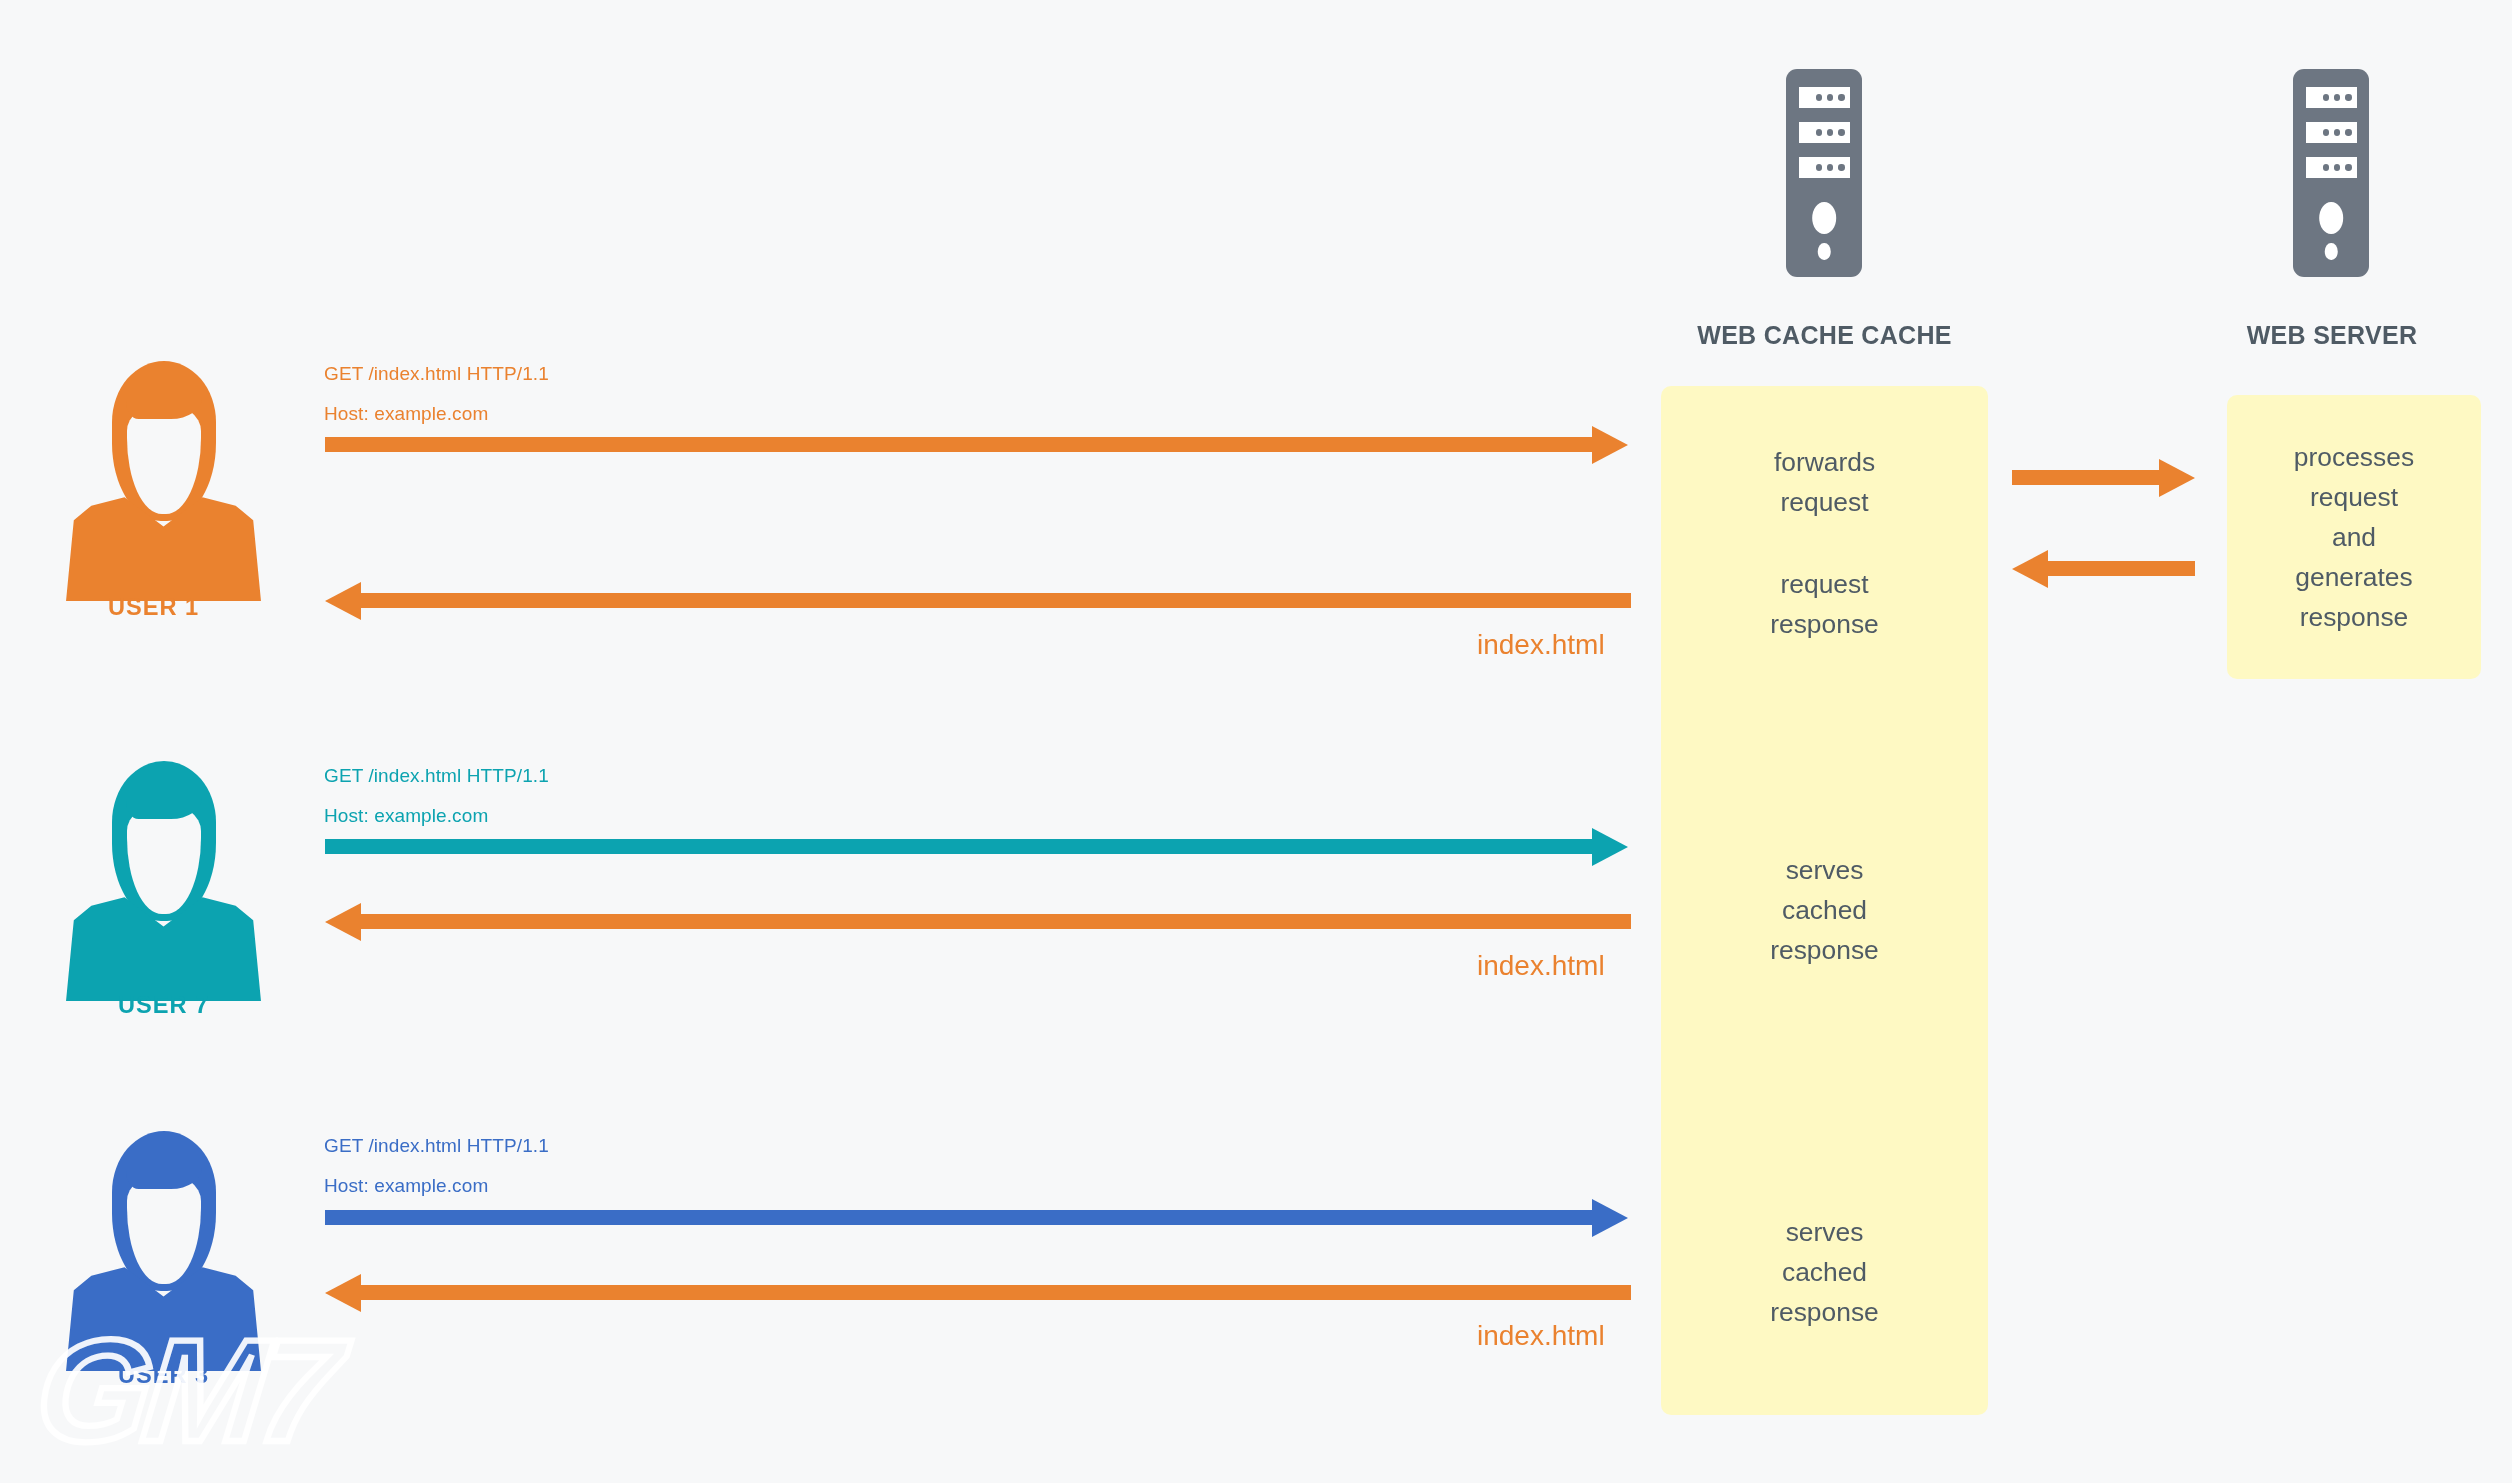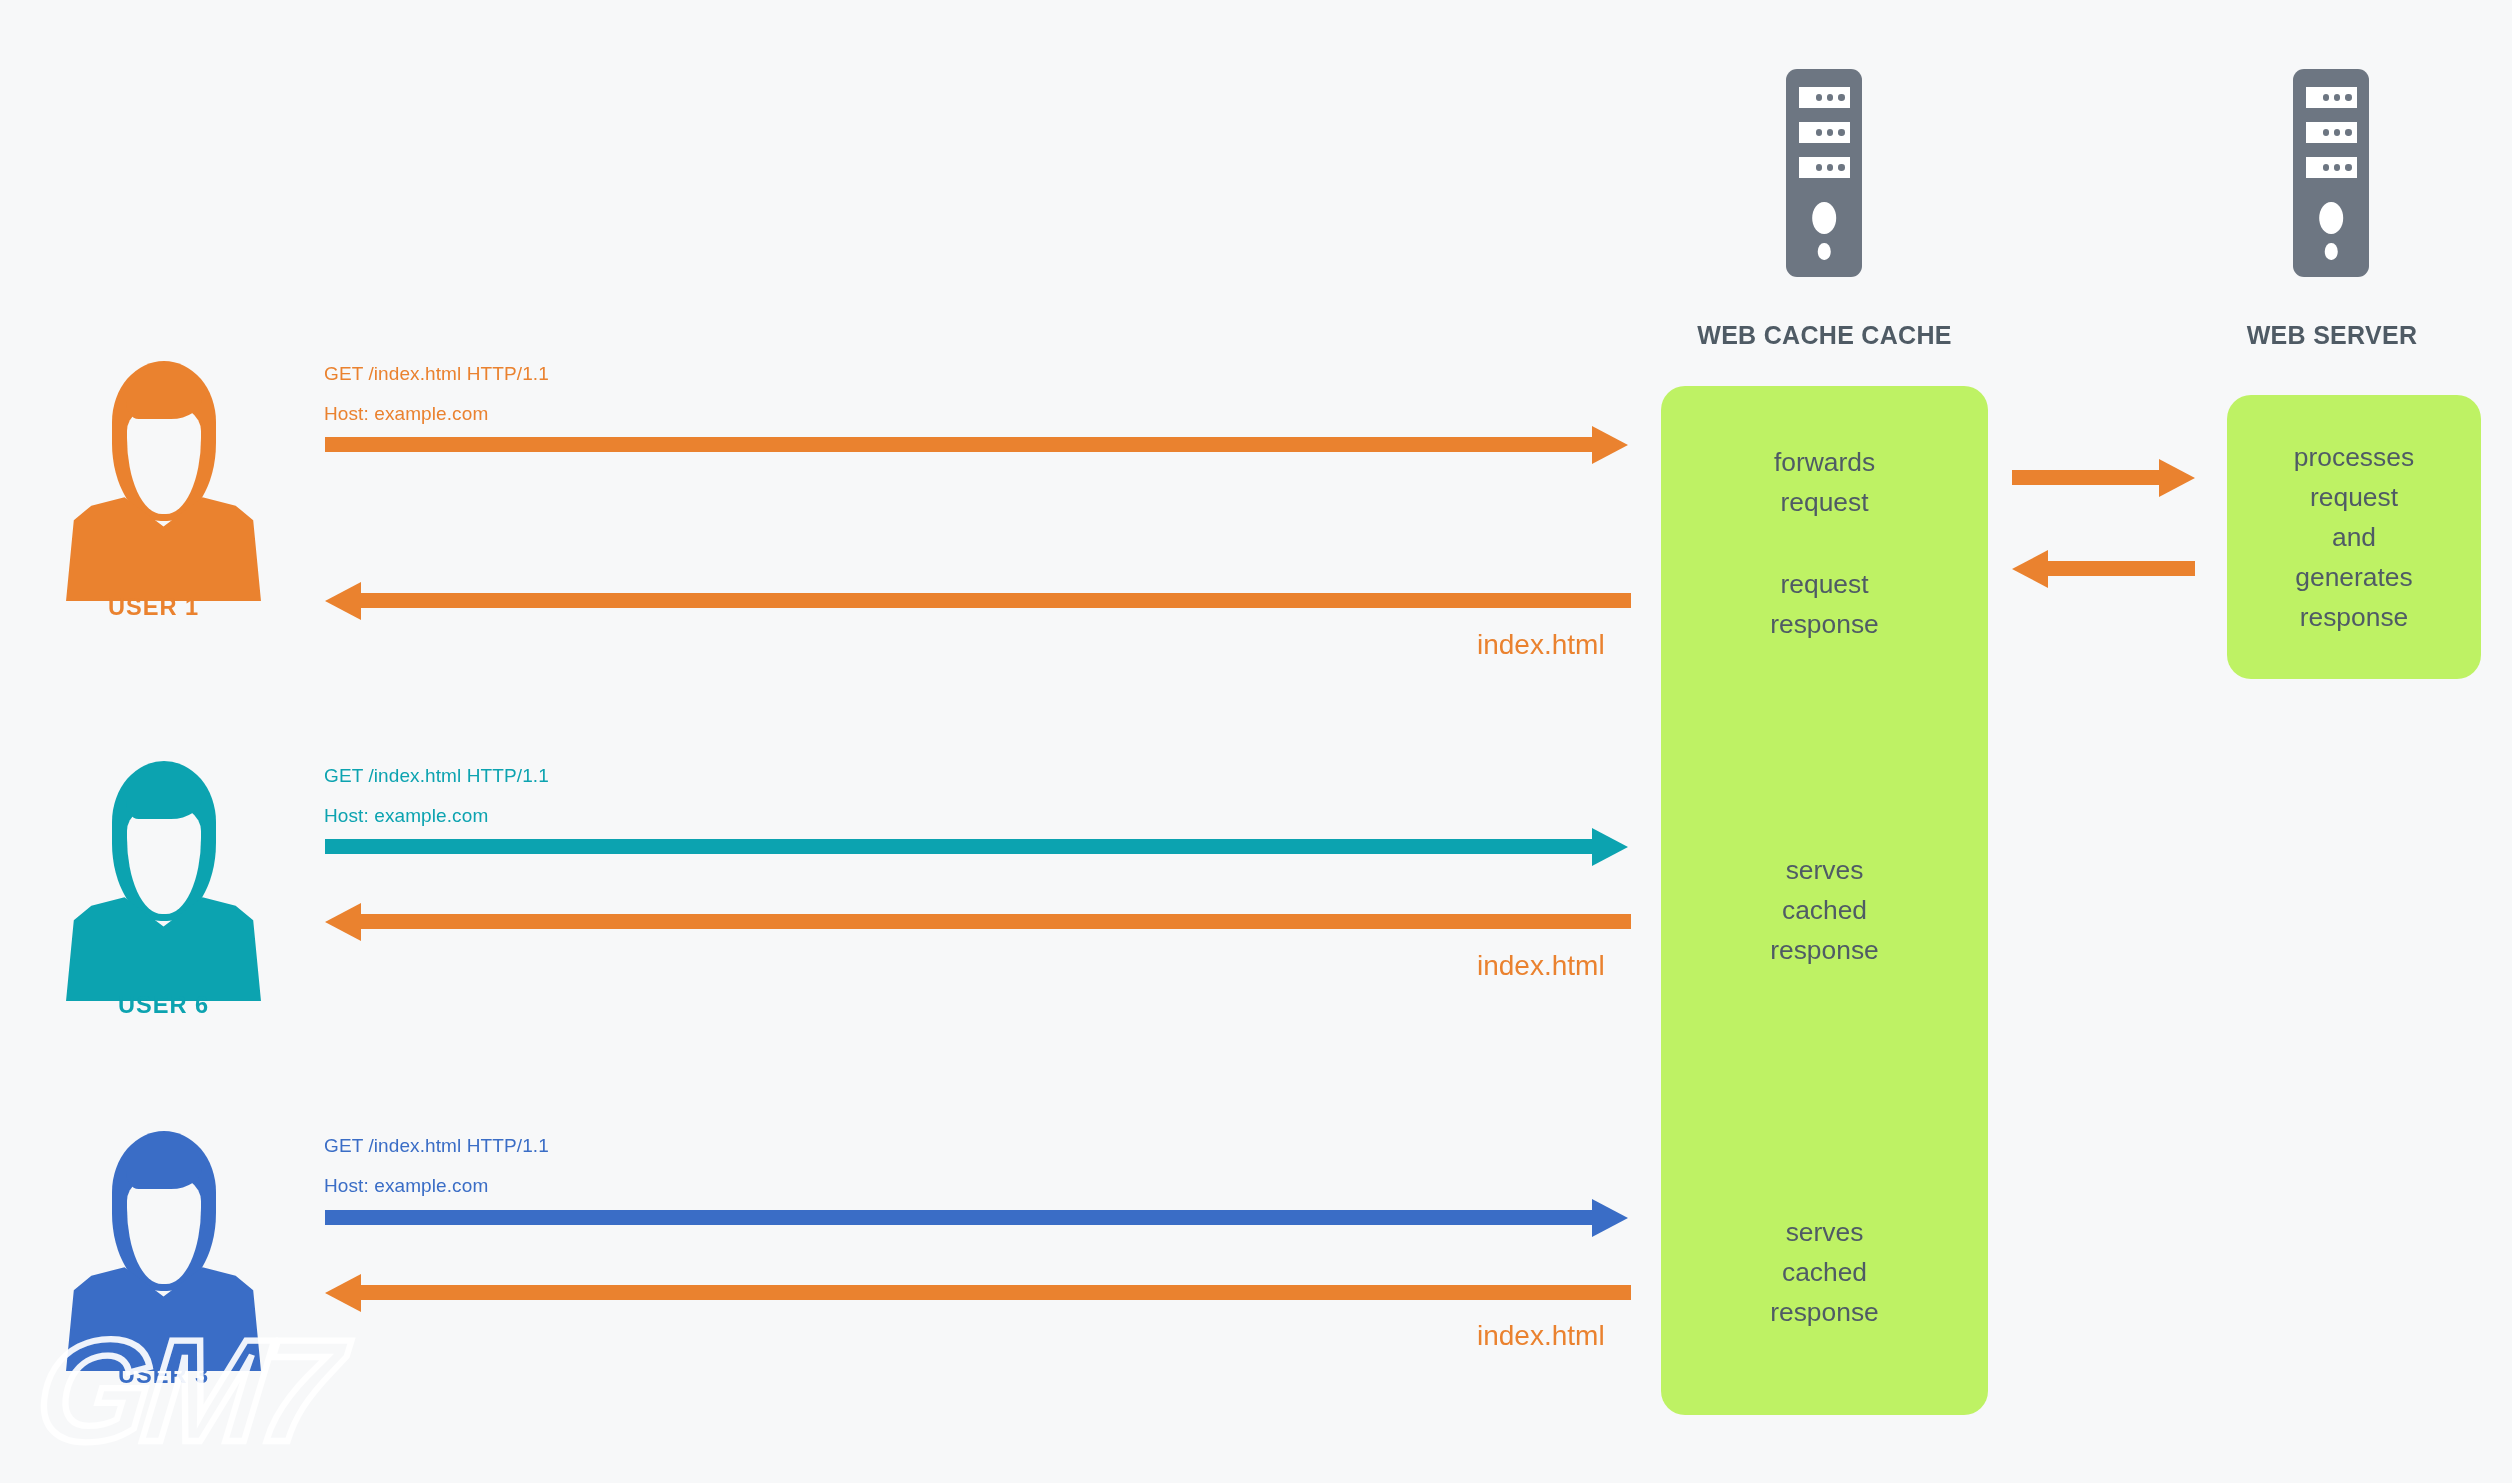--- a/index.html
+++ b/index.html
@@ -10,22 +10,22 @@
     overflow:hidden;
   }
   #stage{position:relative;width:2512px;height:1484px;background:#f7f8f9;}
 
   
   .abs{position:absolute;}
 
   
   .panel{
     position:absolute;
-    background:#bef264;
-    border-radius:24px;
+    background:#fef9c3;
+    border-radius:10px;
     display:flex;align-items:center;justify-content:center;
   }
   .panel-text{
     text-align:center;
     color:#4f5b65;
     font-size:26.4px;
     line-height:40px;
     font-family:"Liberation Sans", sans-serif;
     white-space:pre-line;
   }
@@ -252,21 +252,21 @@
   </div>
 
   <div class="resp-label" style="left:1477px;top:629px;">index.html</div>
 
   <div class="user" style="left:66px;top:761px;">
     <div class="u-head" style="background:#0ca3b0;"></div>
     <div class="u-face"></div>
     <div class="u-fringe" style="background:#0ca3b0;"></div>
     <div class="u-body" style="background:#0ca3b0;"></div>
   </div>
-  <div class="u-label" style="left:66px;top:992px;color:#0ca3b0;">USER 6</div>
+  <div class="u-label" style="left:66px;top:992px;color:#0ca3b0;">USER 7</div>
 
   <div class="req-text" style="left:324px;top:756px;color:#0ca3b0;">GET /index.html HTTP/1.1
 Host: example.com</div>
 
   <div class="arrow-r" style="left:325px;top:828px;width:1303px;">
     <div class="shaft" style="width:1267px;background:#0ca3b0;"></div>
     <div class="head" style="left:1267px;border-left:36px solid #0ca3b0;"></div>
   </div>
 
   <div class="arrow-l" style="left:325px;top:903px;width:1306px;">

